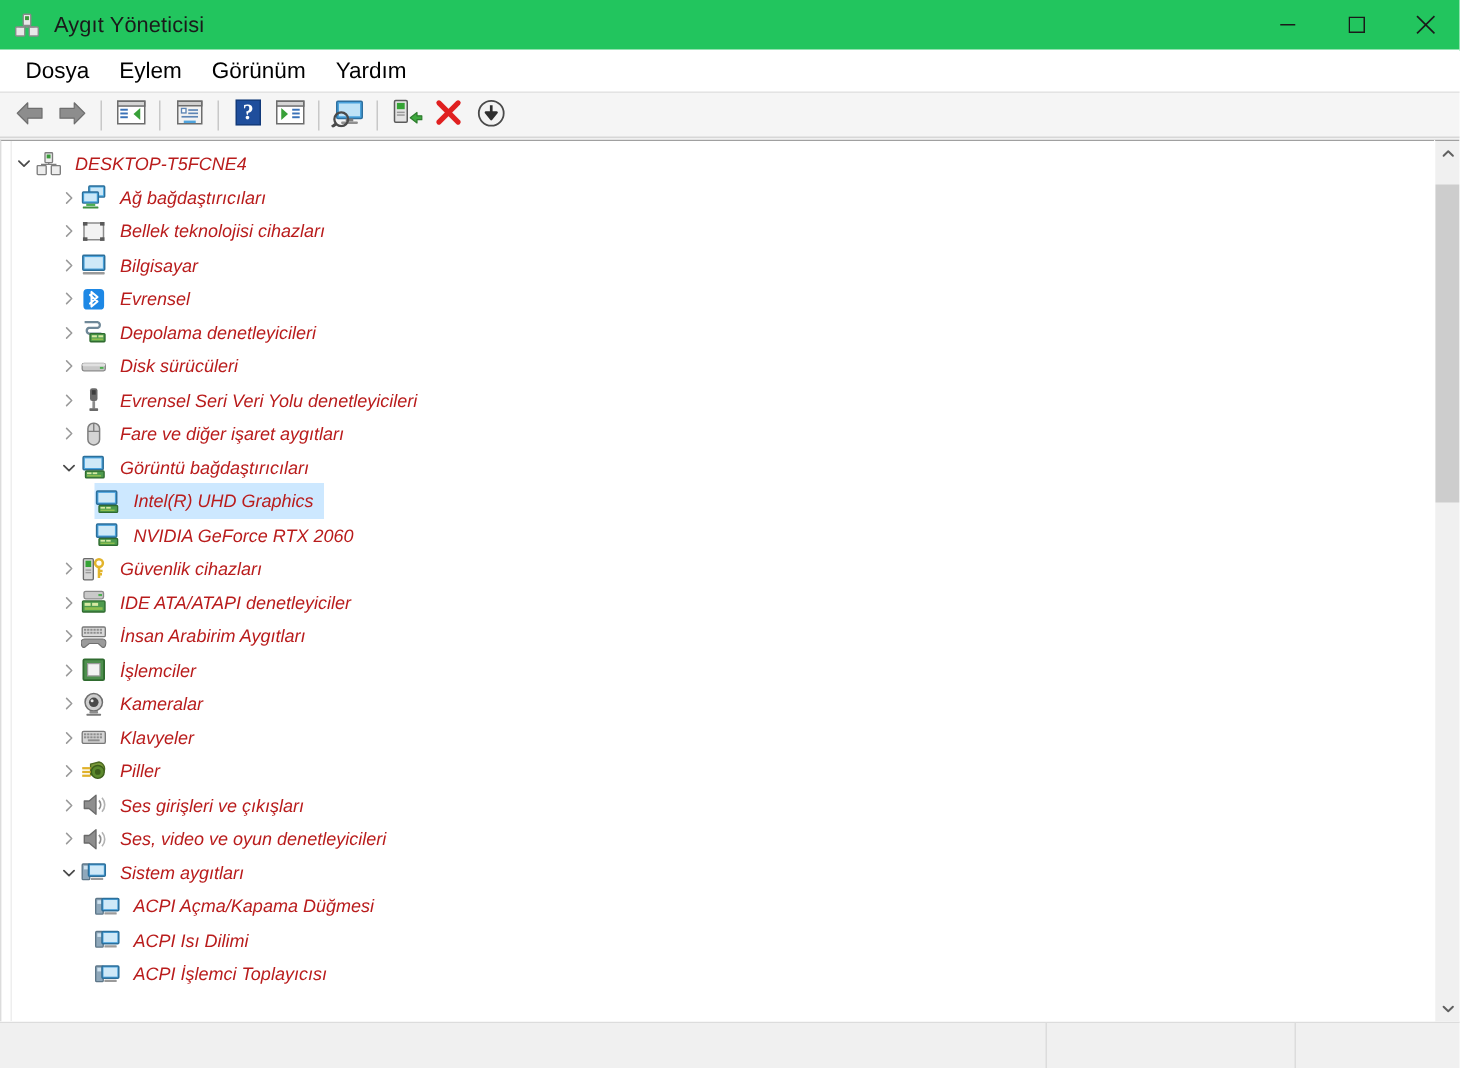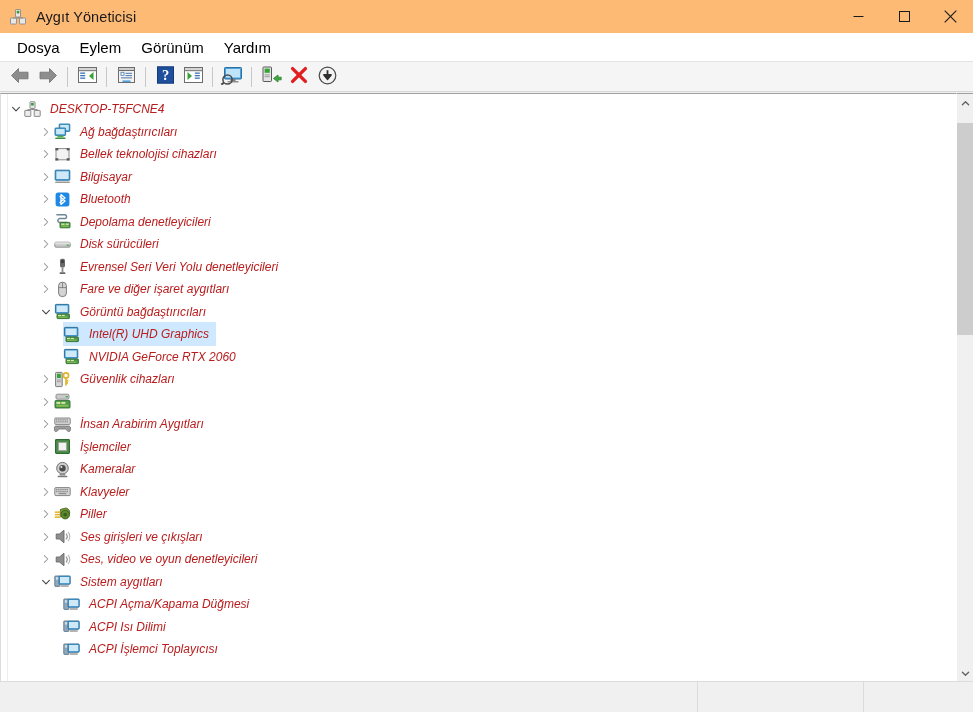--- a/index.html
+++ b/index.html
@@ -20,21 +20,21 @@
     height: 712px;
     background: #ffffff;
     display: flex;
     flex-direction: column;
     box-sizing: border-box;
   }
 
   
   .titlebar {
     height: 33px;
-    background: #fdba74;
+    background: #22c55e;
     display: flex;
     align-items: center;
     flex: 0 0 auto;
     border-bottom: 1px solid #ffffff;
   }
   .title-left {
     display: flex;
     align-items: center;
     padding-left: 9px;
     flex: 1 1 auto;
@@ -513,21 +513,21 @@
             <svg width="10" height="10" viewBox="0 0 10 10">
                 <path d="M3.4 1.6 L6.8 5 L3.4 8.4" fill="none" stroke="#9a9a9a" stroke-width="1.05" stroke-linecap="round" stroke-linejoin="round"></path>
               </svg>
           </span>
           <span class="row-icon">
             <svg width="17" height="17" viewBox="0 0 17 17">
               <rect x="1.6" y="1.6" width="13.8" height="13.8" rx="2.6" fill="#1e88e5"></rect>
               <path d="M7 3.6 L11 7 L6 11.4 M6 5.6 L11 10 L7 13.4 L7 3.6" fill="none" stroke="#ffffff" stroke-width="1.35" stroke-linejoin="round" stroke-linecap="round"></path>
             </svg>
           </span>
-          <span class="label">Bluetooth</span>
+          <span class="label">Evrensel</span>
         </div>
       </div>
 
       <div class="row lvl1">
         <div class="sel-wrap">
           <span class="twisty">
             <svg width="10" height="10" viewBox="0 0 10 10">
                 <path d="M3.4 1.6 L6.8 5 L3.4 8.4" fill="none" stroke="#9a9a9a" stroke-width="1.05" stroke-linecap="round" stroke-linejoin="round"></path>
               </svg>
           </span>
@@ -683,20 +683,21 @@
           <span class="row-icon">
             <svg width="17" height="17" viewBox="0 0 17 17">
               <rect x="2" y="1.2" width="13" height="5" rx="1.2" fill="#c9c9c9" stroke="#8a8a8a" stroke-width="0.9"></rect>
               <rect x="11.6" y="3" width="2.4" height="1.4" fill="#4caf50"></rect>
               <rect x="1" y="7.6" width="15" height="7.4" rx="0.7" fill="#4e9b4e" stroke="#2f6b2f" stroke-width="0.9"></rect>
               <rect x="2.4" y="8.9" width="4" height="2" fill="#d7e9a3"></rect>
               <rect x="7.4" y="8.9" width="4" height="2" fill="#d7e9a3"></rect>
               <rect x="2.4" y="11.8" width="12" height="1.8" fill="#8fbf4f"></rect>
             </svg>
           </span>
+          <span class="label">IDE ATA/ATAPI denetleyiciler</span>
         </div>
       </div>
 
       <div class="row lvl1">
         <div class="sel-wrap">
           <span class="twisty">
             <svg width="10" height="10" viewBox="0 0 10 10">
                 <path d="M3.4 1.6 L6.8 5 L3.4 8.4" fill="none" stroke="#9a9a9a" stroke-width="1.05" stroke-linecap="round" stroke-linejoin="round"></path>
               </svg>
           </span>

